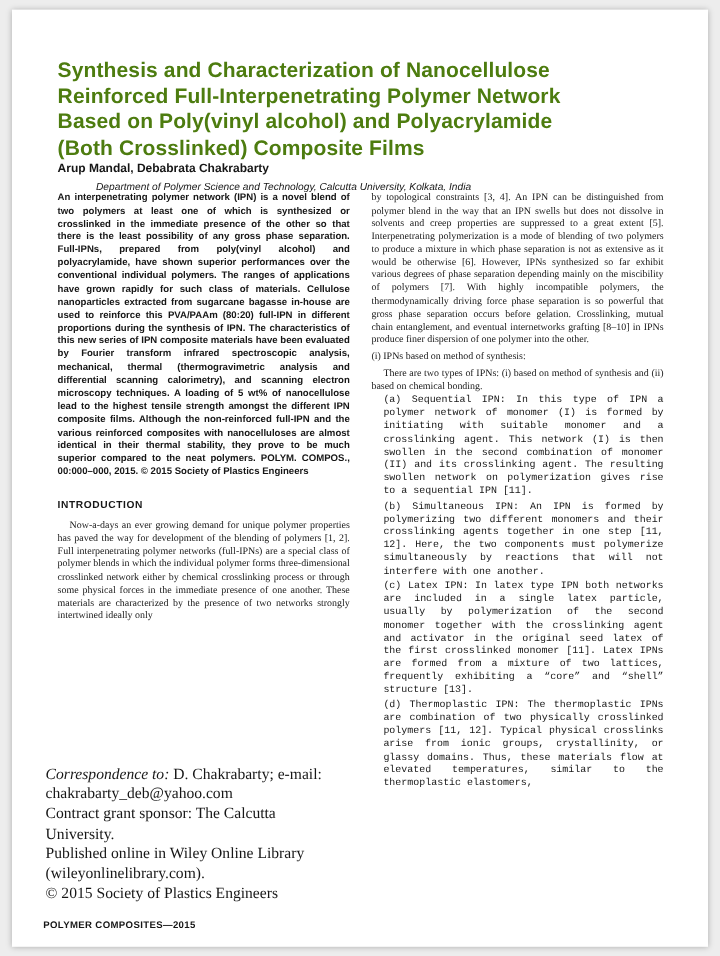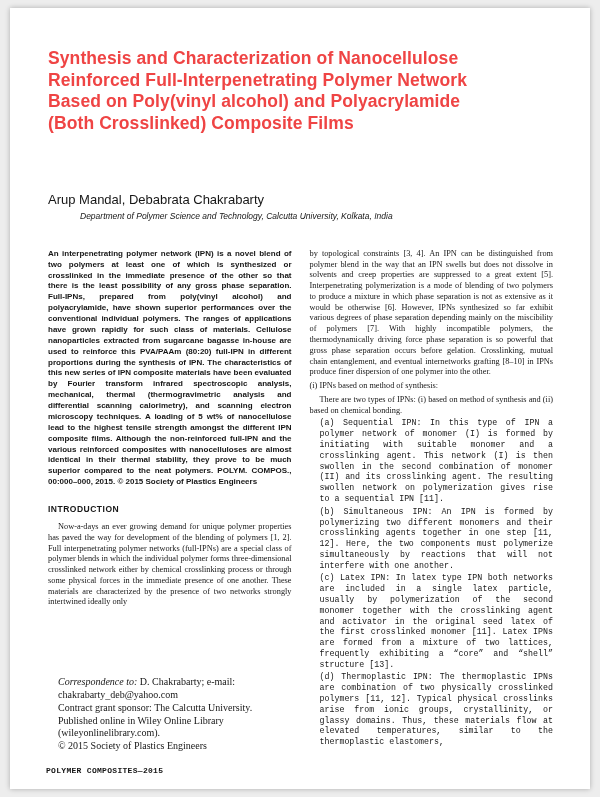--- a/index.html
+++ b/index.html
@@ -19,37 +19,35 @@
     box-shadow: 0 0 5px rgba(0,0,0,0.28);
     padding: 40px 37px 0 38px;
   }
   .title {
     font-family: "Liberation Sans", sans-serif;
     font-weight: bold;
     font-size: 17.5px;
     line-height: 1.24;
     letter-spacing: 0.1px;
     white-space: pre-line;
-    color: #ef4444;
+    color: #4d7c0f;
   }
   .authors {
-    margin-top: 57px;
-    font-weight: normal;
-    font-size: 13px;
+    font-weight: bold;
+    font-size: 10px;
   }
   .affiliation {
     margin-top: 4px;
     font-style: italic;
     font-size: 8.5px;
     margin-left: 32px;
   }
   .columns {
     display: flex;
     gap: 18px;
-    margin-top: 28px;
   }
   .col { width: 246px; }
   .abstract {
     font-family: "Liberation Sans", sans-serif;
     font-weight: bold;
     font-size: 8px;
     line-height: 1.36;
     text-align: justify;
   }
   .serif {
@@ -63,33 +61,33 @@
   .list-item { margin: 2px 0 0 10px; font-family: Liberation Mono, monospace; }
   .intro-heading {
     margin: 16px 0 8px;
     font-family: "Liberation Sans", sans-serif;
     font-weight: bold;
     font-size: 8.5px;
     letter-spacing: 0.5px;
   }
   .footnotes {
     position: absolute;
-    left: 48px;
+    left: 28px;
     bottom: 36px;
     width: 246px;
     font-family: "Liberation Serif", serif;
-    font-size: 10px;
+    font-size: 13px;
     line-height: 1.28;
   }
   .footnotes .fn-italic { font-style: italic; }
   .journal-footer {
     position: absolute;
-    left: 36px;
+    left: 26px;
     bottom: 14px;
-    font-family: Liberation Mono, monospace;
+    font-family: Liberation Sans, sans-serif;
     font-weight: bold;
     font-size: 8px;
     letter-spacing: 0.3px;
   }
 </style>
 </head>
 <body>
 
 <div class="page">
 

